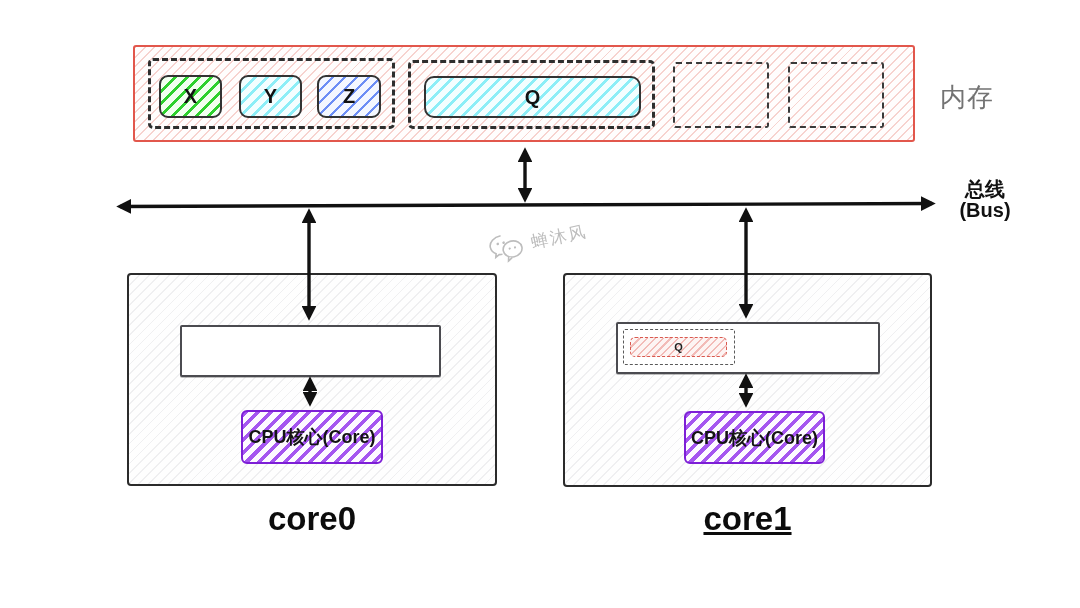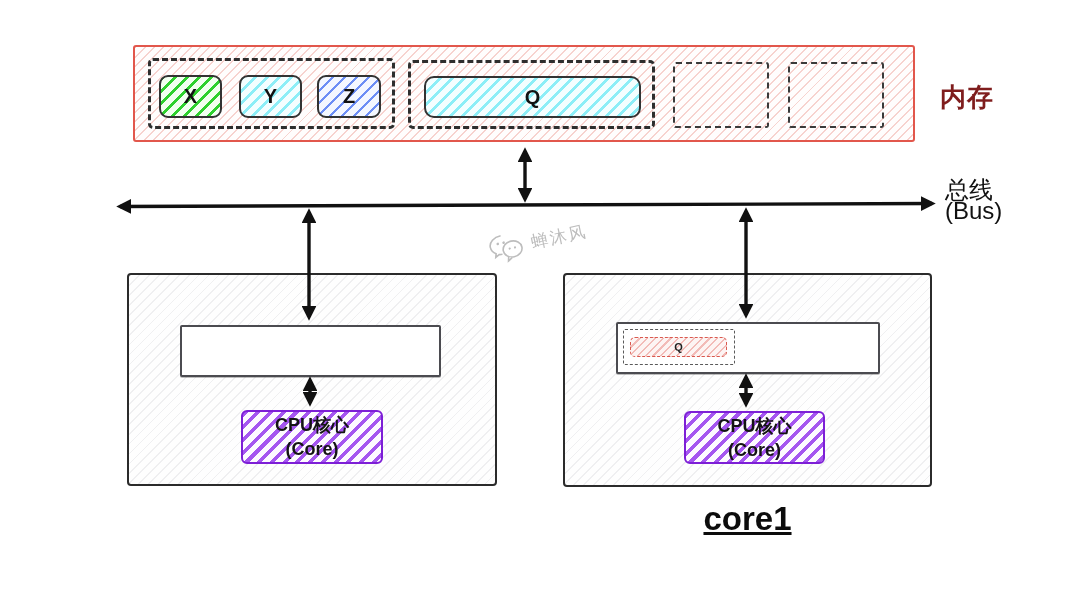--- a/index.html
+++ b/index.html
@@ -52,40 +52,40 @@
   .mem-cell {
     position:absolute; border:2.5px solid #333333; border-radius:9px;
     display:flex; align-items:center; justify-content:center;
     font-weight:bold; font-size:20px; color:#111;
   }
   .mem-slot-empty {
     position:absolute; border:2.5px dashed #3a3a3a; border-radius:3px;
   }
   .memory-label {
     left:940px; top:80px; width:70px;
-    font-size:26px; font-weight:bold; color:#7f1d1d; letter-spacing:1px;
+    font-size:26px; font-weight:normal; color:#737373; letter-spacing:1px;
   }
 
   
   .bus-label {
-    left:945px; top:179px; width:80px; 
-    font-size:24px; font-weight:normal; color:#111; line-height:21px;
+    left:945px; top:179px; width:80px; text-align:center;
+    font-size:20px; font-weight:bold; color:#111; line-height:21px;
   }
 
   
   .core-box {
     border:2.5px solid #2b2b2b; border-radius:4px;
   }
   .cache-rect {
     position:absolute; background:#ffffff; border:2px solid #4b4b50;
     border-radius:2px; box-shadow:0 1px 0 rgba(0,0,0,0.25);
   }
   .cpu-box {
     position:absolute; border:2.8px solid #7d1fd6; border-radius:6px;
-    display:flex; flex-direction:column; align-items:center; justify-content:center;
+    display:flex; flex-direction:row; align-items:center; justify-content:center;
     font-weight:bold; font-size:18px; color:#141414; line-height:24px; text-align:center;
   }
   .core-caption {
     position:absolute; text-align:center;
     font-size:33px; font-weight:bold; color:#0c0c0c;
   }
 
   
   .cache-dashed-group {
     position:absolute; border:1.6px dashed #5a5a5a; border-radius:2px;
@@ -159,20 +159,21 @@
     <span class="watermark-text">蝉沐风</span>
   </div>
 
   <div class="abs core-box hatch-gray" style="left:127px; top:273px; width:370px; height:213px;">
     <div class="cache-rect" style="left:51px; top:50px; width:261px; height:52px;"></div>
     <div class="cpu-box hatch-purple" style="left:112px; top:135px; width:142px; height:54px;">
       <div>CPU核心</div>
       <div>(Core)</div>
     </div>
   </div>
+  <div class="abs core-caption" style="left:127px; top:500px; width:370px;">core0</div>
 
   <div class="abs core-box hatch-gray" style="left:563px; top:273px; width:369px; height:214px;">
     <div class="cache-rect" style="left:51px; top:47px; width:264px; height:52px;">
       <div class="cache-dashed-group" style="left:5px; top:5px; width:112px; height:36px;">
         <div class="cache-q-cell hatch-redlight" style="left:6px; top:7px; width:97px; height:20px;">
           <span>Q</span>
         </div>
       </div>
     </div>
     <div class="cpu-box hatch-purple" style="left:119px; top:136px; width:141px; height:53px;">

